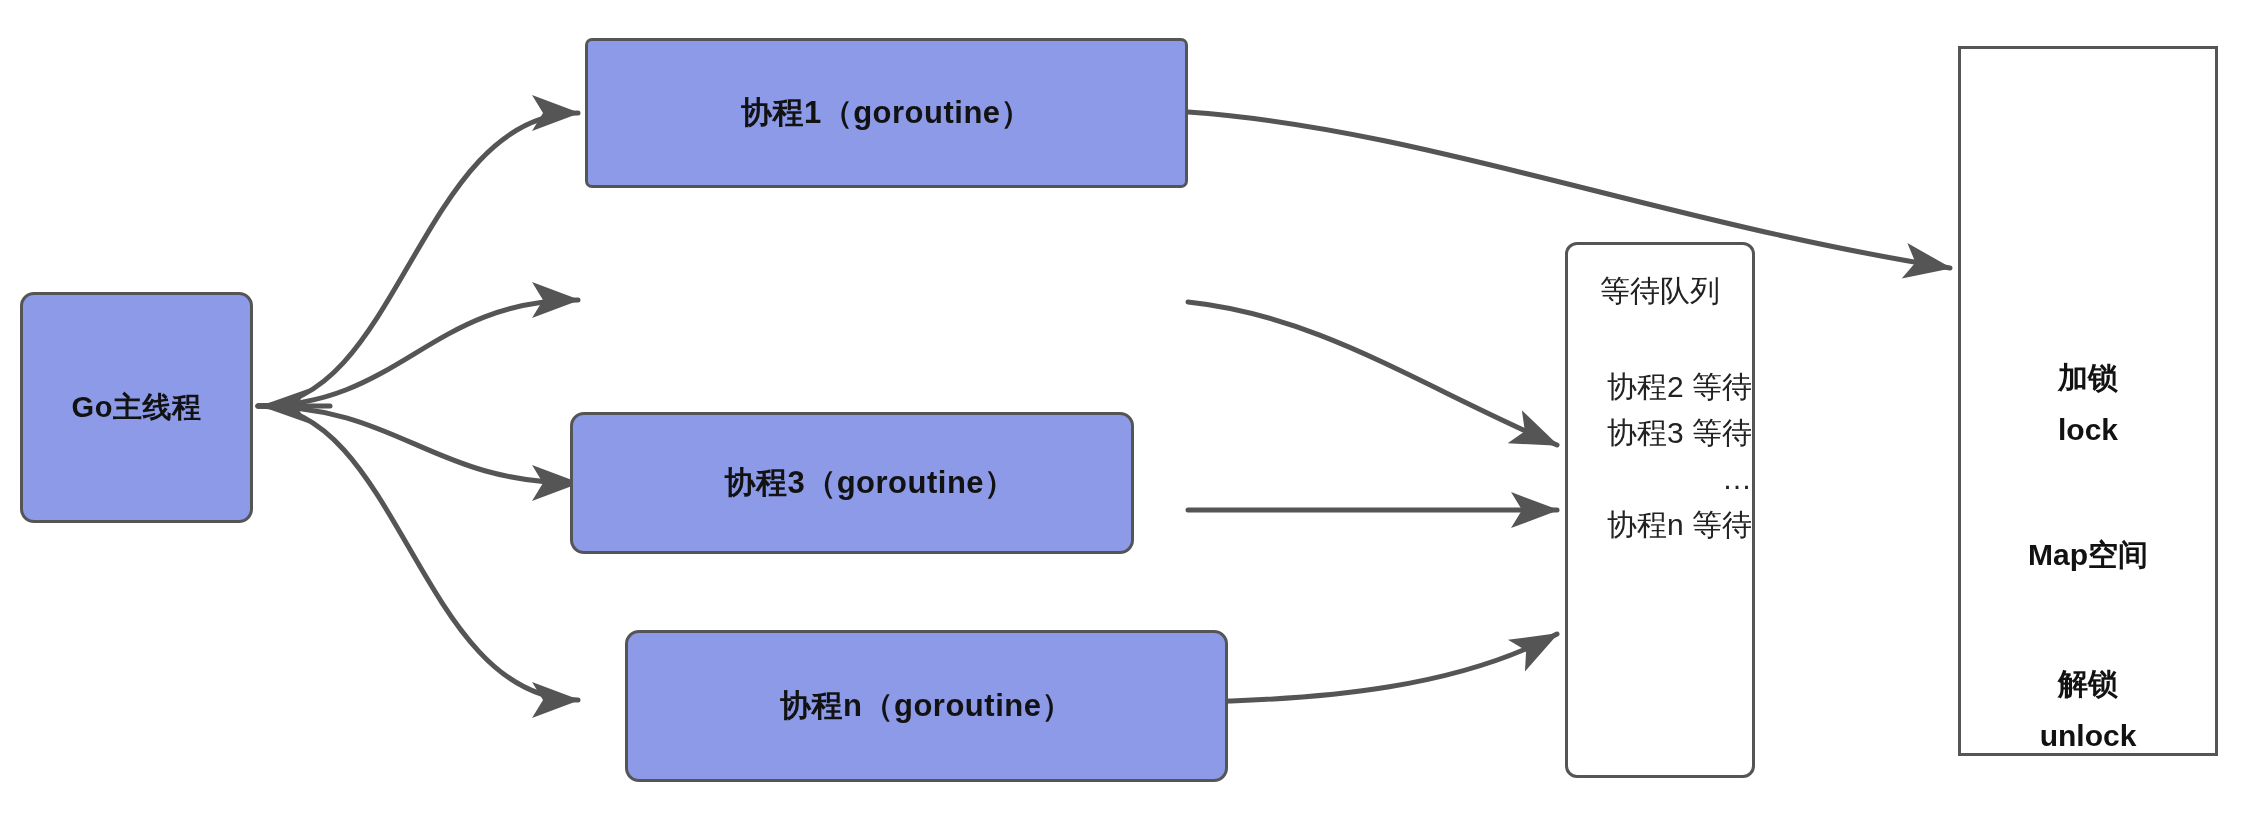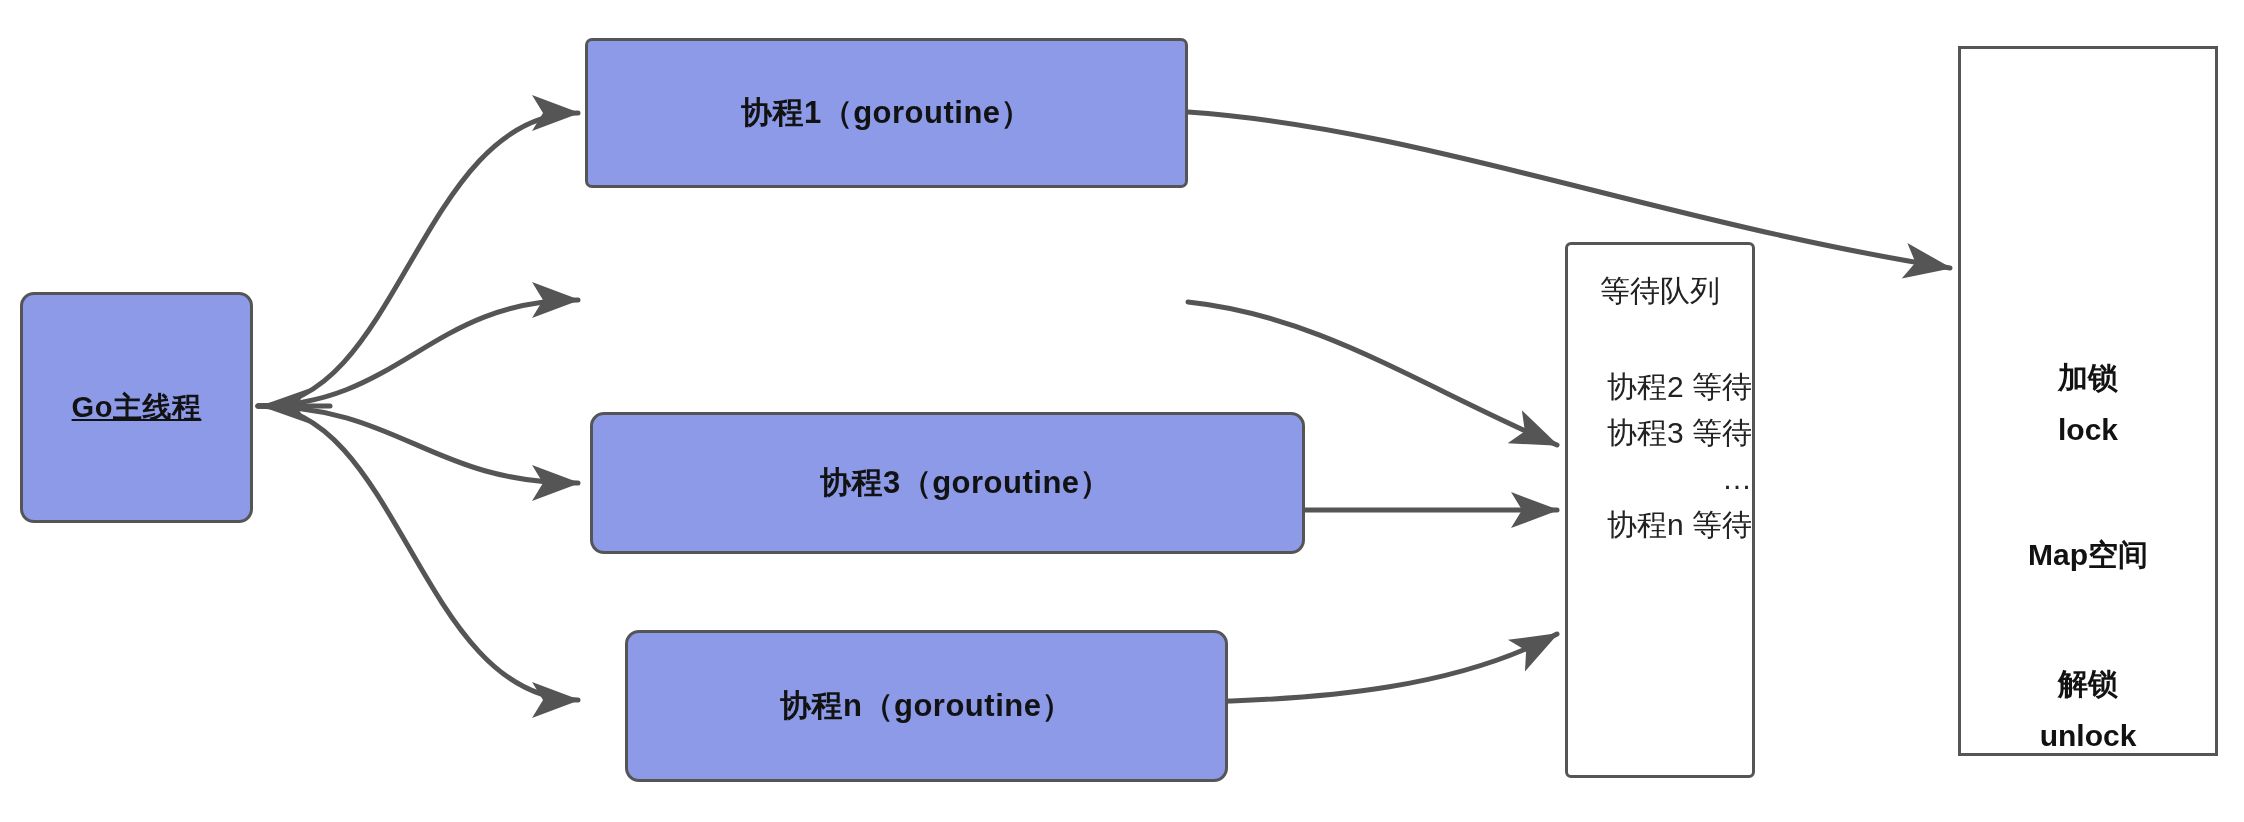--- a/index.html
+++ b/index.html
@@ -40,26 +40,25 @@
   }
   .node-proc .label {
     font-weight: bold;
     font-size: 31px;
     color: #121212;
     letter-spacing: 0.5px;
     white-space: nowrap;
   }
   .node-main .label {
     font-size: 29px;
-    text-decoration: underline;
   }
   .node-queue {
     background: #ffffff;
     border: 3px solid #555555;
-    border-radius: 6px;
+    border-radius: 12px;
     justify-content: flex-start;
   }
   .node-queue .q-title {
     font-size: 30px;
     color: #222222;
     margin-top: 26px;
     white-space: nowrap;
   }
   .node-queue .q-items {
     margin-top: 52px;
@@ -127,21 +126,21 @@
 
   <div class="node node-proc node-main" style="left:20px; top:292px; width:233px; height:231px;">
     <span class="label">Go主线程</span>
   </div>
 
   <div class="node node-proc" style="left:585px; top:38px; width:603px; height:150px;border-radius:7px;">
     <span class="label">协程1（goroutine）</span>
   </div>
 
 
-  <div class="node node-proc" style="left:590px; top:412px; width:715px; height:142px;padding-left:36px;">
+  <div class="node node-proc" style="left:570px; top:412px; width:564px; height:142px;padding-left:36px;">
     <span class="label">协程3（goroutine）</span>
   </div>
 
   <div class="node node-proc" style="left:577px; top:630px; width:603px; height:152px;margin-left:48px;">
     <span class="label">协程n（goroutine）</span>
   </div>
 
   <div class="node node-queue" style="left:1565px; top:242px; width:190px; height:536px;">
     <span class="q-title">等待队列</span>
     <div class="q-items">

